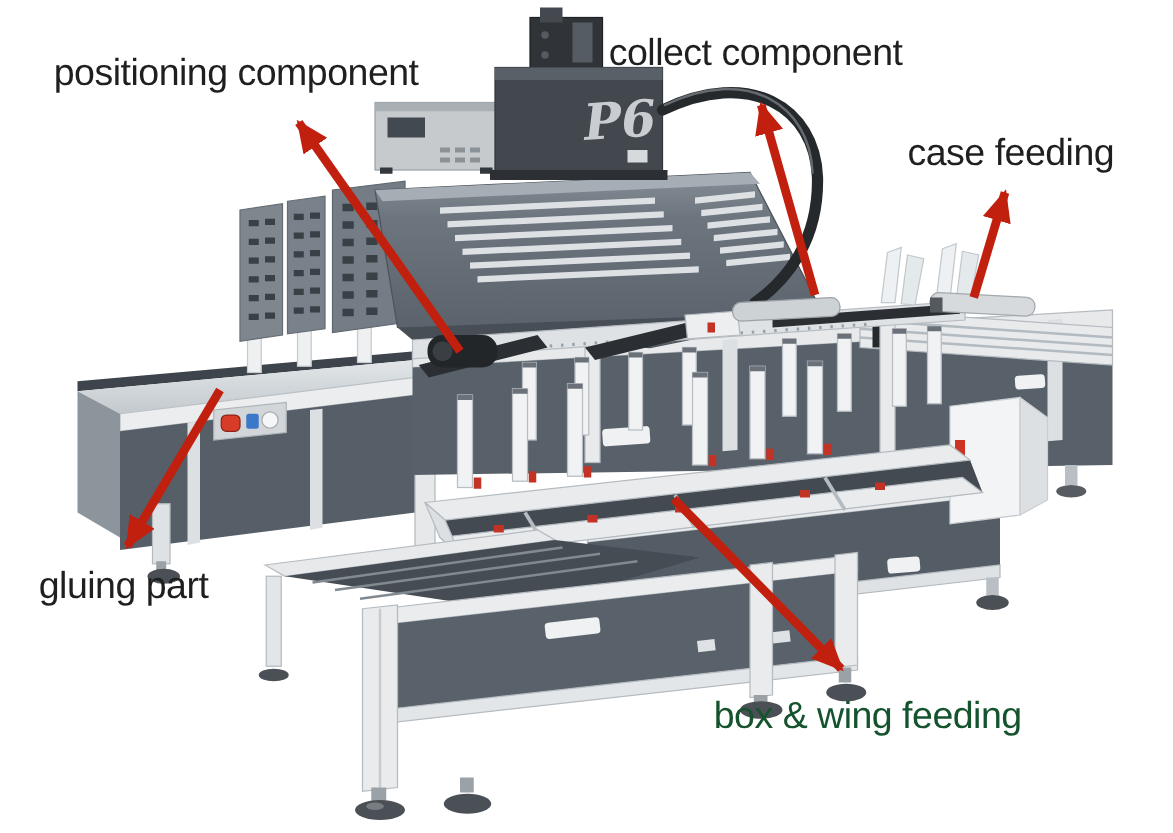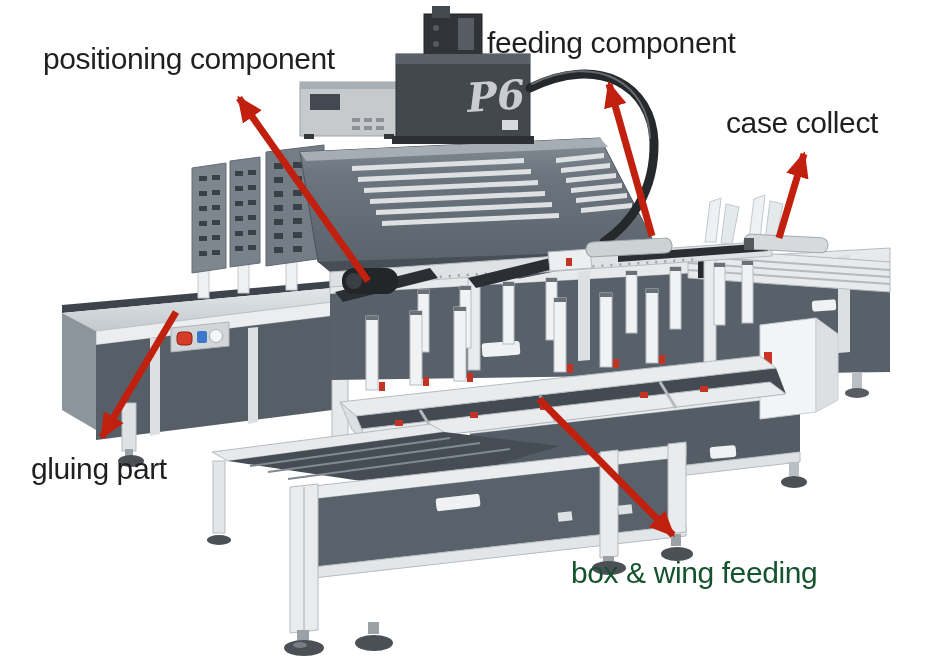--- a/index.html
+++ b/index.html
@@ -330,18 +330,18 @@
   <g stroke-linecap="butt">
     <line class="arrow" x1="368" y1="281" x2="239" y2="98" stroke="#c2200f" stroke-width="7" marker-end="url(#ah)"></line>
     <line class="arrow" x1="652" y1="236" x2="609" y2="84" stroke="#c2200f" stroke-width="7" marker-end="url(#ah)"></line>
     <line class="arrow" x1="779" y1="238" x2="804" y2="154" stroke="#c2200f" stroke-width="7" marker-end="url(#ah)"></line>
     <line class="arrow" x1="176" y1="312" x2="102" y2="437" stroke="#c2200f" stroke-width="7" marker-end="url(#ah)"></line>
     <line class="arrow" x1="539" y1="399" x2="673" y2="535" stroke="#c2200f" stroke-width="7" marker-end="url(#ah)"></line>
   </g>
 </svg>
 
 <div class="label label-positioning" style="color: rgb(31, 31, 31);">positioning component</div>
-<div class="label label-gluing" style="color: rgb(31, 31, 31);">feeding component</div>
-<div class="label label-case" style="color: rgb(31, 31, 31);">case collect</div>
+<div class="label label-gluing" style="color: rgb(31, 31, 31);">collect component</div>
+<div class="label label-case" style="color: rgb(31, 31, 31);">case feeding</div>
 <div class="label label-collect" style="color: rgb(31, 31, 31);">gluing part</div>
 <div class="label label-boxwing" style="color: #14532d;">box &amp; wing feeding</div>
 
 </div>
 
 </body></html>

